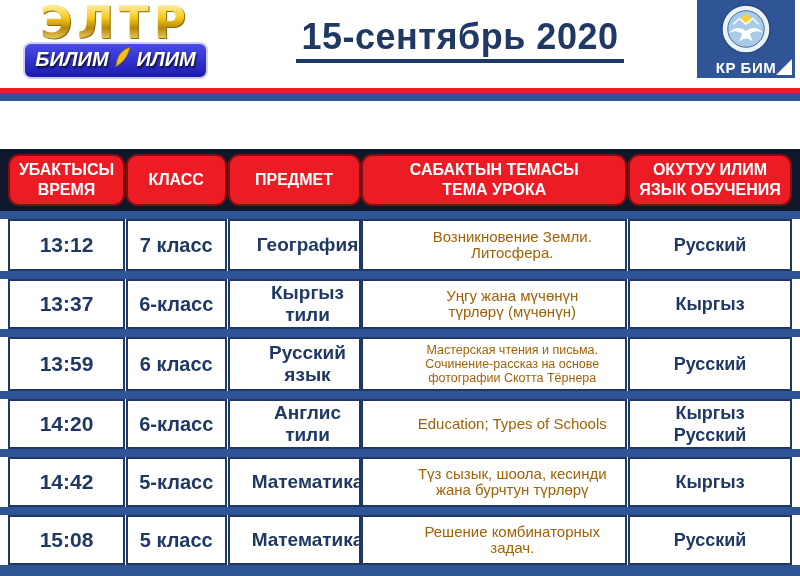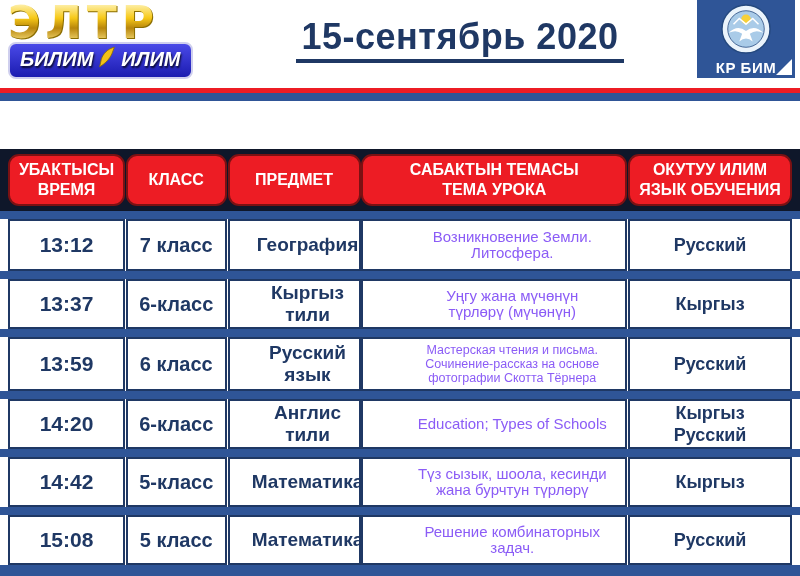--- a/index.html
+++ b/index.html
@@ -1,21 +1,21 @@
 <!DOCTYPE html>
 <html><head>
 <meta charset="utf-8">
 <style>
   html,body{margin:0;padding:0;}
   body{font-family:"Liberation Sans", sans-serif;}
   .page{position:relative;width:800px;height:576px;background:#ffffff;overflow:hidden;display:flex;flex-direction:column;}
 
   
   .top{height:88px;background:#ffffff;display:flex;align-items:flex-start;position:relative;}
-  .logo{width:215px;padding:2px 0 0 8px;display:flex;flex-direction:column;align-items:flex-start;}
+  .logo{width:215px;padding:2px 0 0 8px;display:flex;flex-direction:column;align-items:center;}
   .brand{font-family:"DejaVu Sans", sans-serif;font-size:44px;line-height:42px;font-weight:800;letter-spacing:5px;
     background:linear-gradient(180deg,#fff6c2 0%,#f7c918 38%,#b8860b 62%,#ffe98a 100%);
     -webkit-background-clip:text;background-clip:text;color:transparent;
     filter:drop-shadow(1px 1px 0 #8a6d00);}
   .banner{margin-top:-2px;background:linear-gradient(180deg,#4a4ae8,#1b1bb0);border-radius:8px;border:2px solid #cfcfee;
     color:#fff;font-style:italic;font-weight:700;font-size:20px;display:flex;align-items:center;gap:5px;
     padding:1px 10px 3px 10px;text-shadow:1px 2px 2px rgba(0,0,0,.75);}
   .title-wrap{flex:1;display:flex;justify-content:center;padding-top:16px;}
   .title{font-size:36px;font-weight:800;color:#1f3864;border-bottom:4px solid #1f3864;padding:0 6px 1px 6px;letter-spacing:0.5px;}
   .emblem-box{width:98px;height:78px;background:#2f5597;margin-right:5px;position:relative;
@@ -40,21 +40,21 @@
 
   
   .gap{height:8px;background:#2f5597;}
   .row{background:#ffffff;align-items:stretch;}
   .r1{height:52px;} .r2{height:50px;} .r3{height:54px;} .r4{height:50px;} .r5{height:50px;} .r6{height:50px;}
   .cell{background:#fff;border:2px solid #1f3864;box-sizing:border-box;display:flex;flex-direction:column;
     align-items:center;justify-content:center;text-align:center;color:#1f3864;}
   .time{font-size:21px;font-weight:700;}
   .grade{font-size:20px;font-weight:700;}
   .subject{font-size:19px;font-weight:700;padding-left:27px;}
-  .topic{font-size:15px;font-weight:400;color:#8b5cf6;line-height:1.1;padding-left:36px;}
+  .topic{font-size:15px;font-weight:400;color:#a16207;line-height:1.1;padding-left:36px;}
   .topic.small{font-size:12.5px;line-height:1.12;}
   .topic span{display:block;}
   .lang{font-size:18px;font-weight:700;line-height:1.25;}
   .lang span{display:block;}
 
   .bottom-fill{flex:1;background:#2f5597;}
 </style>
 </head>
 <body>
 

